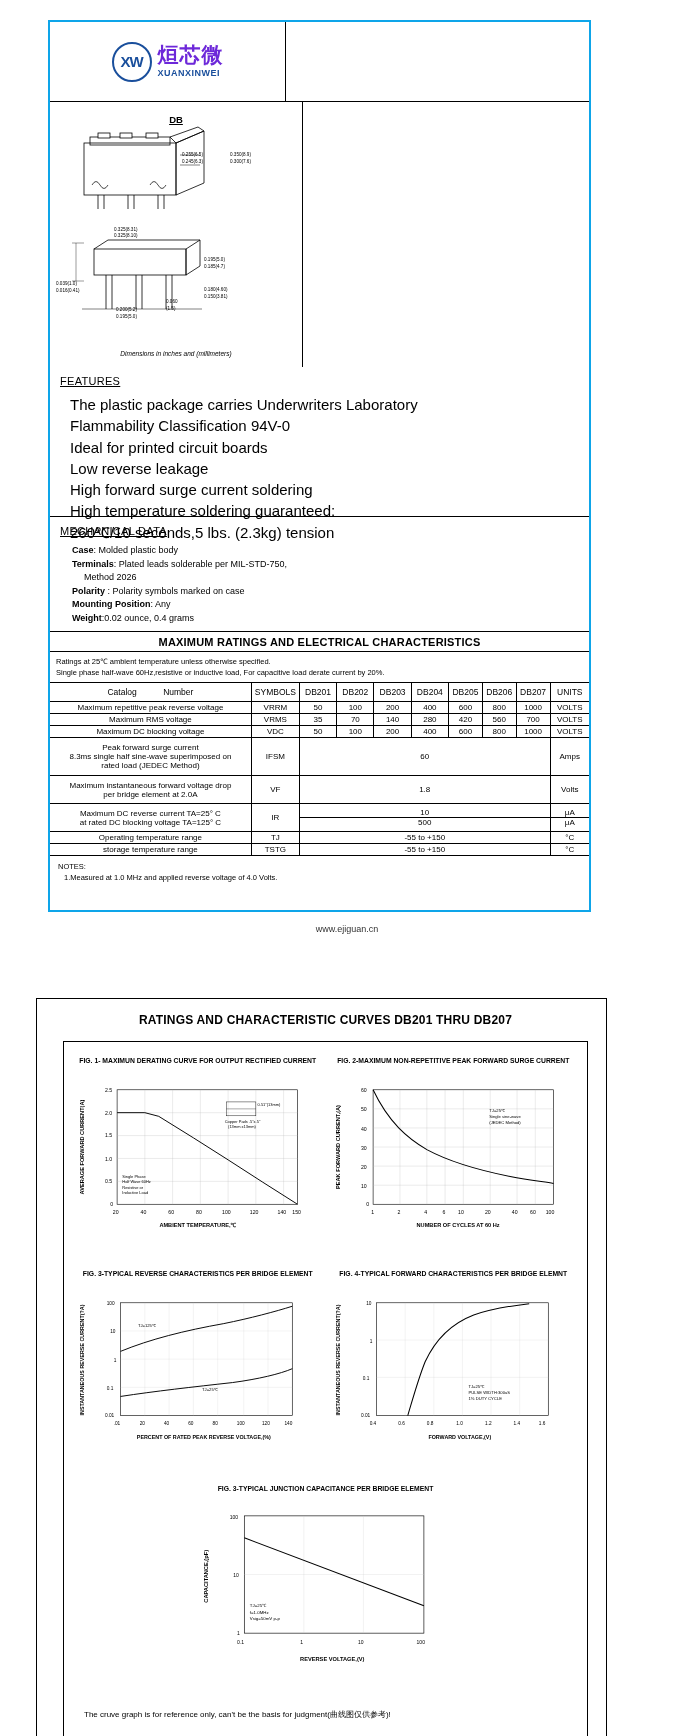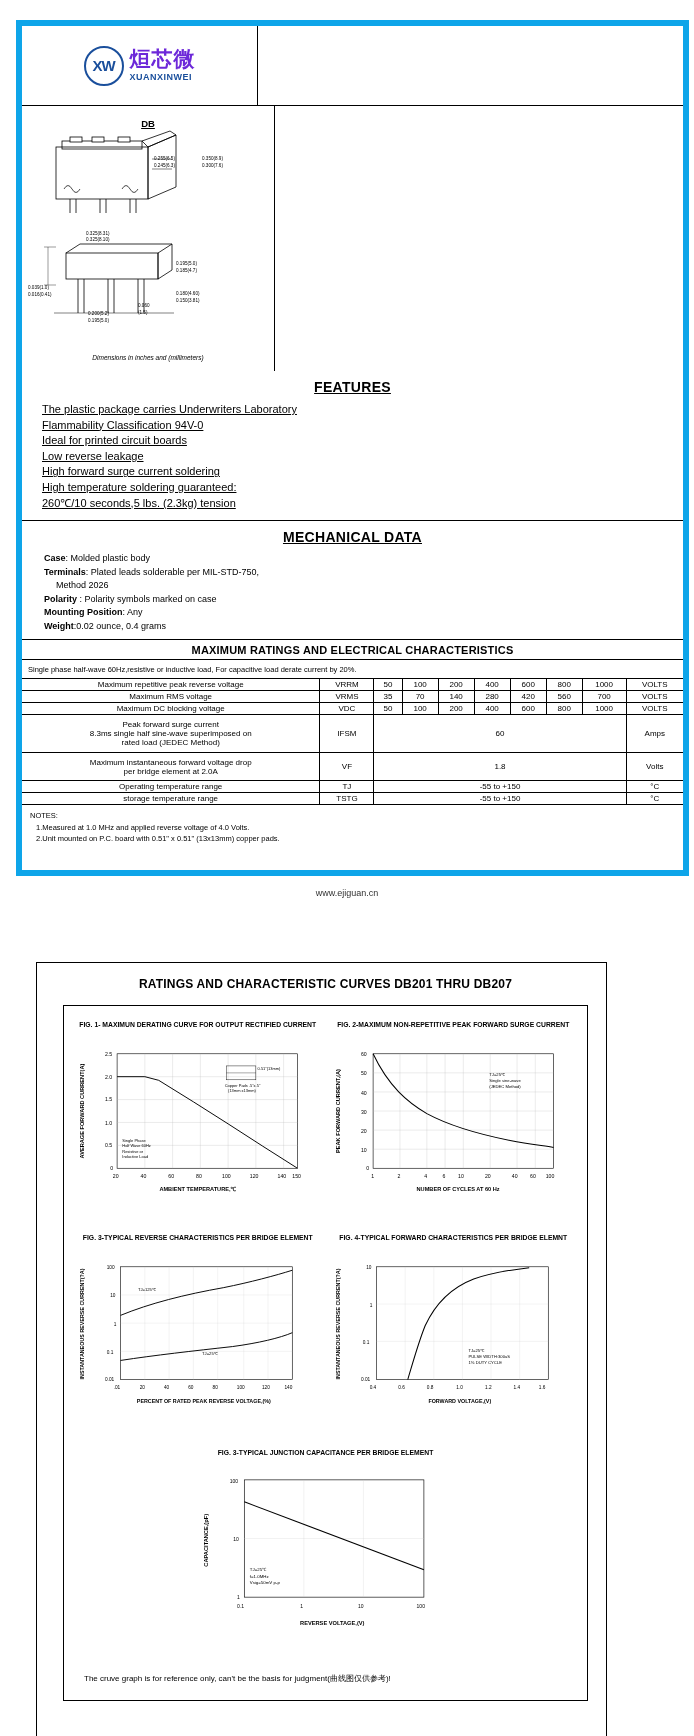--- a/index.html
+++ b/index.html
@@ -11,23 +11,23 @@
     width: 694px;
     font-family: "Liberation Sans", sans-serif;
     color: #000;
   }
   .page {
     width: 694px;
     position: relative;
   }
   
   .sheet1 {
-    margin: 20px 36px 0 16px;
-    width: 673px;
-    border: 6px solid #0ea5e9;
+    margin: 20px 36px 0 48px;
+    width: 543px;
+    border: 2px solid #0ea5e9;
     background: #fff;
   }
   .hdr {
     display: flex;
     border-bottom: 1px solid #000;
     height: 80px;
   }
   .hdr-logo {
     width: 236px;
     border-right: 1px solid #000;
@@ -87,26 +87,26 @@
     height: 265px;
   }
   .col-feat { flex: 1; }
   .feat-box {
     border-bottom: 1px solid #000;
     padding: 8px 10px 10px 10px;
     height: 150px;
   }
   .mech-box { padding: 8px 10px 6px 10px; }
   .sec-title {
-    text-align: center; font-weight: bold; font-size: 14px;
+    text-align: left; font-weight: normal; font-size: 11px;
     letter-spacing: 0.3px;
     text-decoration: underline;
     margin-bottom: 7px;
   }
-  .feat-list { font-size: 11px; line-height: 1.42; padding-left: 10px; text-decoration: underline; }
+  .feat-list { font-size: 15px; line-height: 1.42; padding-left: 10px; }
   .mech-list { font-size: 9px; line-height: 1.5; padding-left: 12px; }
   .mech-list b { font-weight: bold; }
 
   
   .dbl { text-align: center; font-size: 9.5px; font-weight: bold; text-decoration: underline; margin-top: 6px;}
   .dimnote { text-align:center; font-size: 6.5px; font-style: italic; margin-top: 6px;}
 
   
   .band {
     text-align: center;
@@ -292,25 +292,41 @@
             <div><b>Polarity</b><span> : Polarity symbols marked on case</span></div>
             <div><b>Mounting Position</b><span>: Any</span></div>
             <div><b>Weight</b><span>:0.02 ounce, 0.4 grams</span></div>
           </div>
         </div>
       </div>
     </div>
 
     <div class="band">MAXIMUM RATINGS AND ELECTRICAL CHARACTERISTICS</div>
     <div class="ratnote">
+      <div>Ratings at 25℃ ambient temperature unless otherwise specified.</div>
       <div>Single phase half-wave 60Hz,resistive or inductive load, For capacitive load derate current by 20%.</div>
     </div>
 
     <table class="main">
       <tbody>
+          <tr class="hdrow">
+        <td class="lbl" style="width:225px;height:19px">
+          <span>Catalog</span>
+          <span style="padding-left:24px">Number</span>
+        </td>
+        <td style="width:46px">SYMBOLS</td>
+        <td style="width:38px">DB201</td>
+        <td style="width:38px">DB202</td>
+        <td style="width:38px">DB203</td>
+        <td style="width:38px">DB204</td>
+        <td style="width:34px">DB205</td>
+        <td style="width:34px">DB206</td>
+        <td style="width:34px">DB207</td>
+        <td style="width:40px">UNITS</td>
+      </tr>
 
       <tr>
         <td class="lbl">Maximum repetitive peak reverse voltage</td>
         <td class="sym"><span>VRRM</span></td>
         <td>50</td>
         <td>100</td>
         <td>200</td>
         <td>400</td>
         <td>600</td>
         <td>800</td>
@@ -357,40 +373,54 @@
       <tr>
         <td class="lbl" style="height:28px">
           <div>Maximum instantaneous forward voltage drop</div>
           <div>per bridge element at 2.0A</div>
         </td>
         <td class="sym"><span>VF</span></td>
         <td colspan="7">1.8</td>
         <td>Volts</td>
       </tr>
 
+      <tr>
+        <td class="lbl" style="height:28px">
+          <div>Maximum DC reverse current          TA=25° C</div>
+          <div>at rated DC blocking voltage          TA=125° C</div>
+        </td>
+        <td class="sym"><span>IR</span></td>
+        <td colspan="7" style="padding:0">
+          <div style="border-bottom:1px solid #000">10</div>
+          <div>500</div>
+        </td>
+        <td style="padding:0">
+          <div style="border-bottom:1px solid #000">μA</div>
+          <div>μA</div>
+        </td>
+      </tr>
 
       <tr>
         <td class="lbl">Operating temperature range</td>
         <td class="sym"><span>TJ</span></td>
         <td colspan="7">-55 to +150</td>
         <td>°C</td>
       </tr>
       <tr>
         <td class="lbl">storage temperature range</td>
         <td class="sym"><span>TSTG</span></td>
         <td colspan="7">-55 to +150</td>
         <td>°C</td>
       </tr>
     </tbody>
       </table>
 
     <div class="notes">
       <div>NOTES:</div>
       <div style="padding-left:6px">1.Measured at 1.0 MHz and applied reverse voltage of 4.0 Volts.</div>
-      <div style="padding-left:6px">2.Unit mounted on P.C. board with 0.51"  x 0.51"  (13x13mm) copper pads.</div>
     </div>
   </div>
 
   <div class="site site1">www.ejiguan.cn</div>
 </div>
 
 <div class="page">
   <div class="sheet2">
     <div class="p2title">RATINGS AND CHARACTERISTIC CURVES DB201 THRU DB207</div>
 

